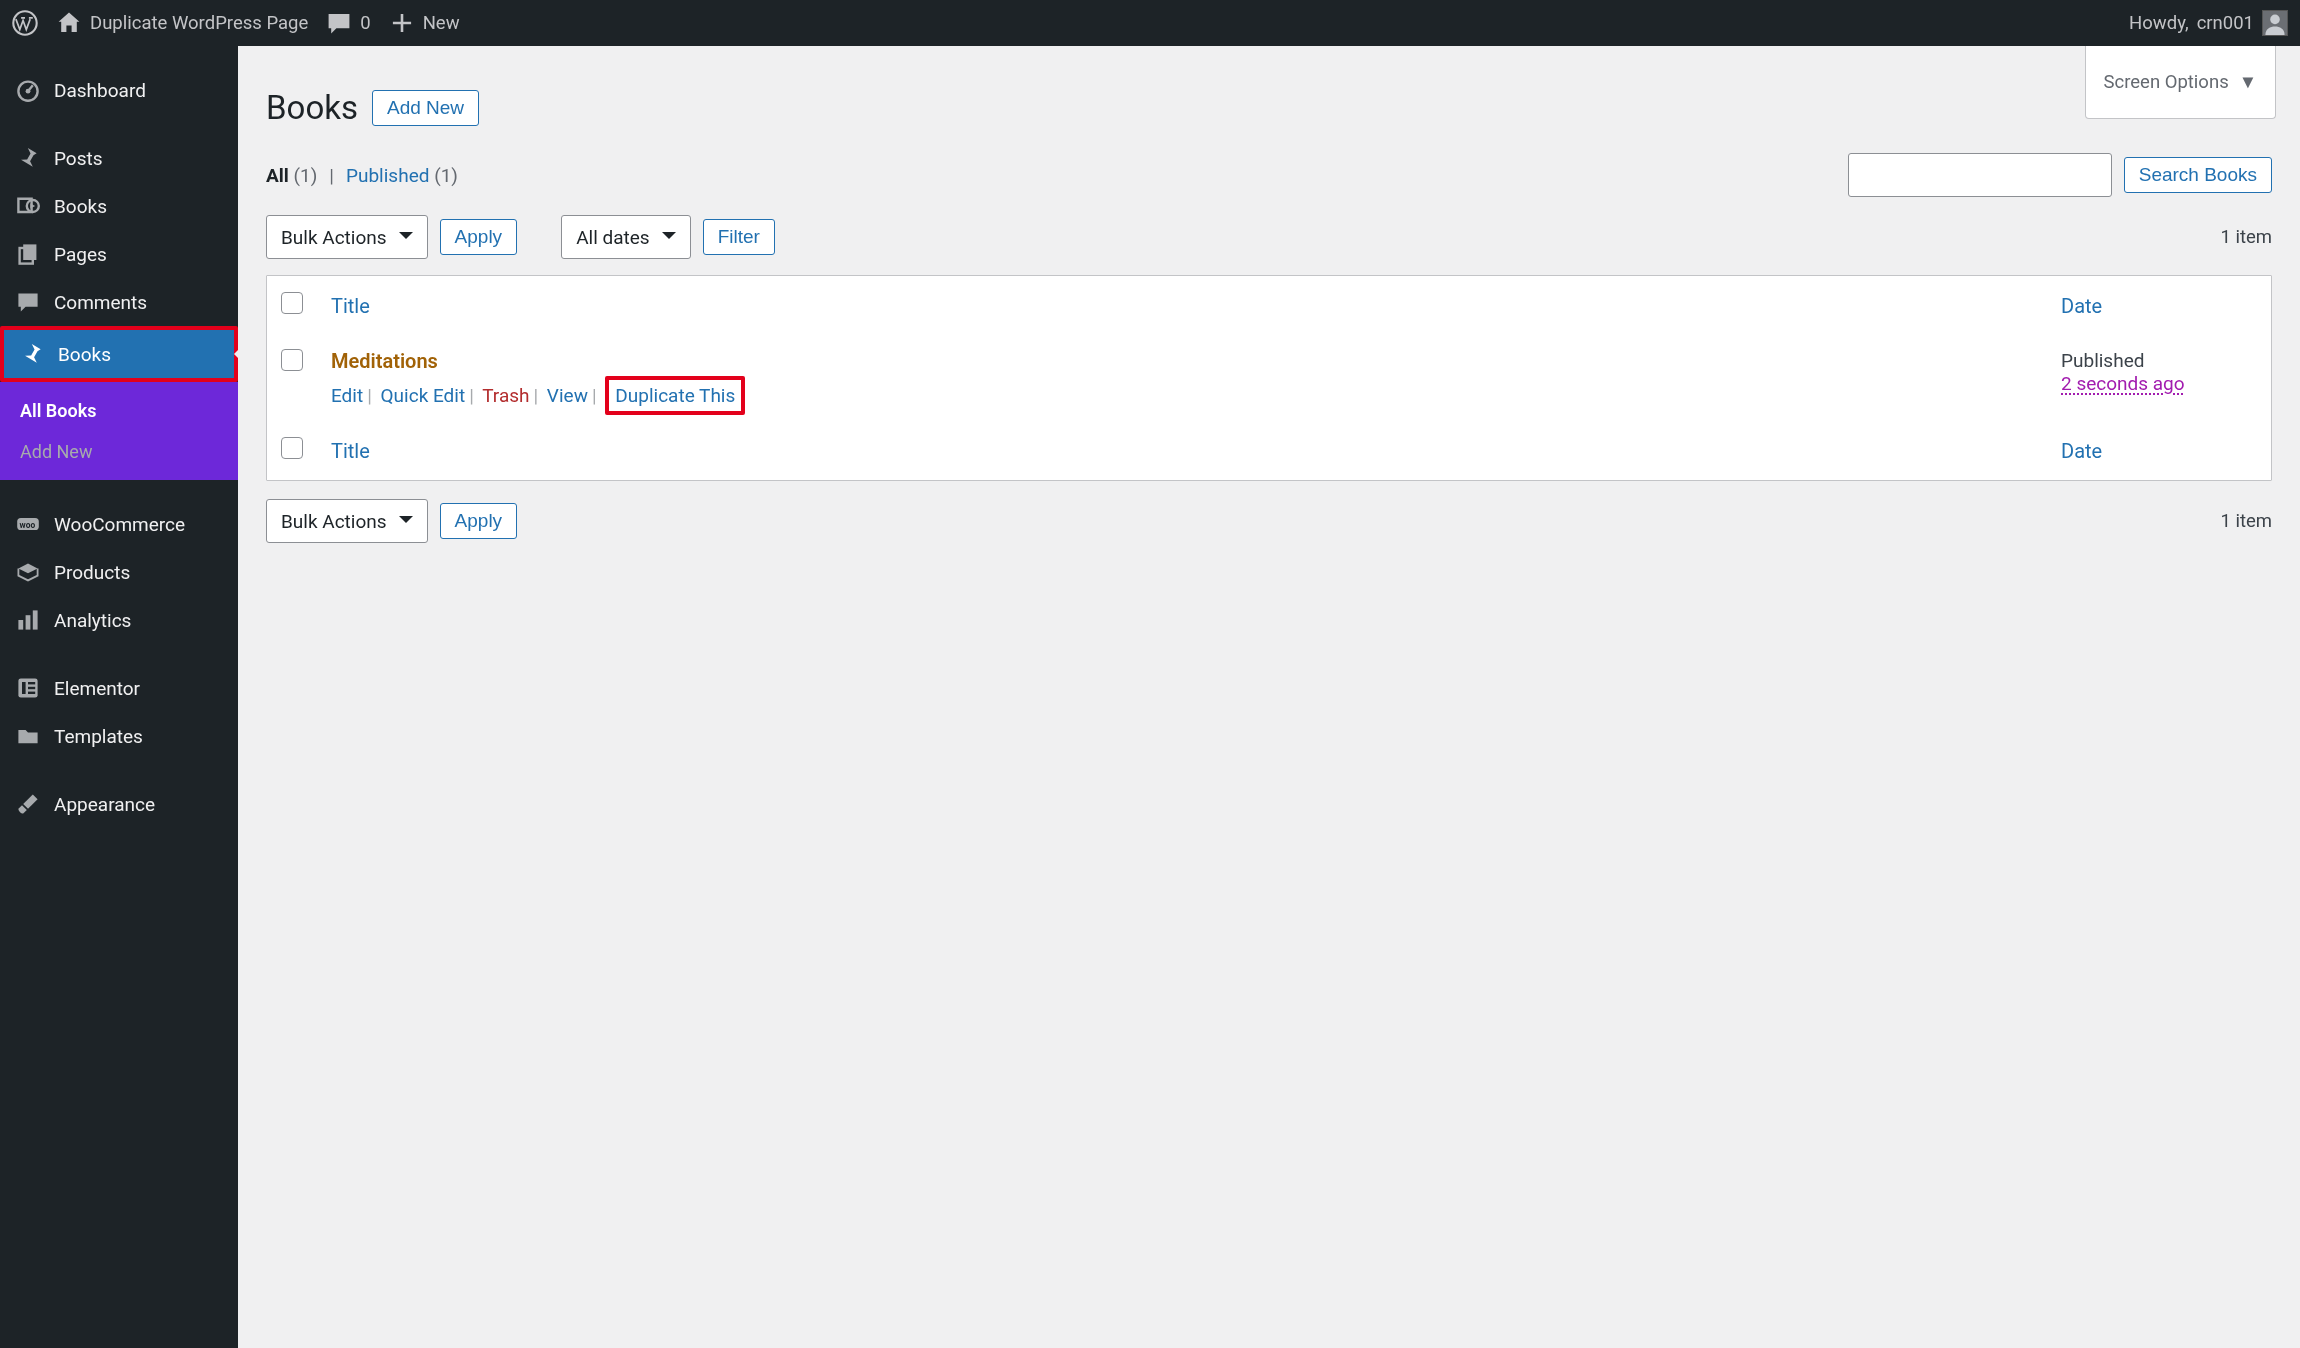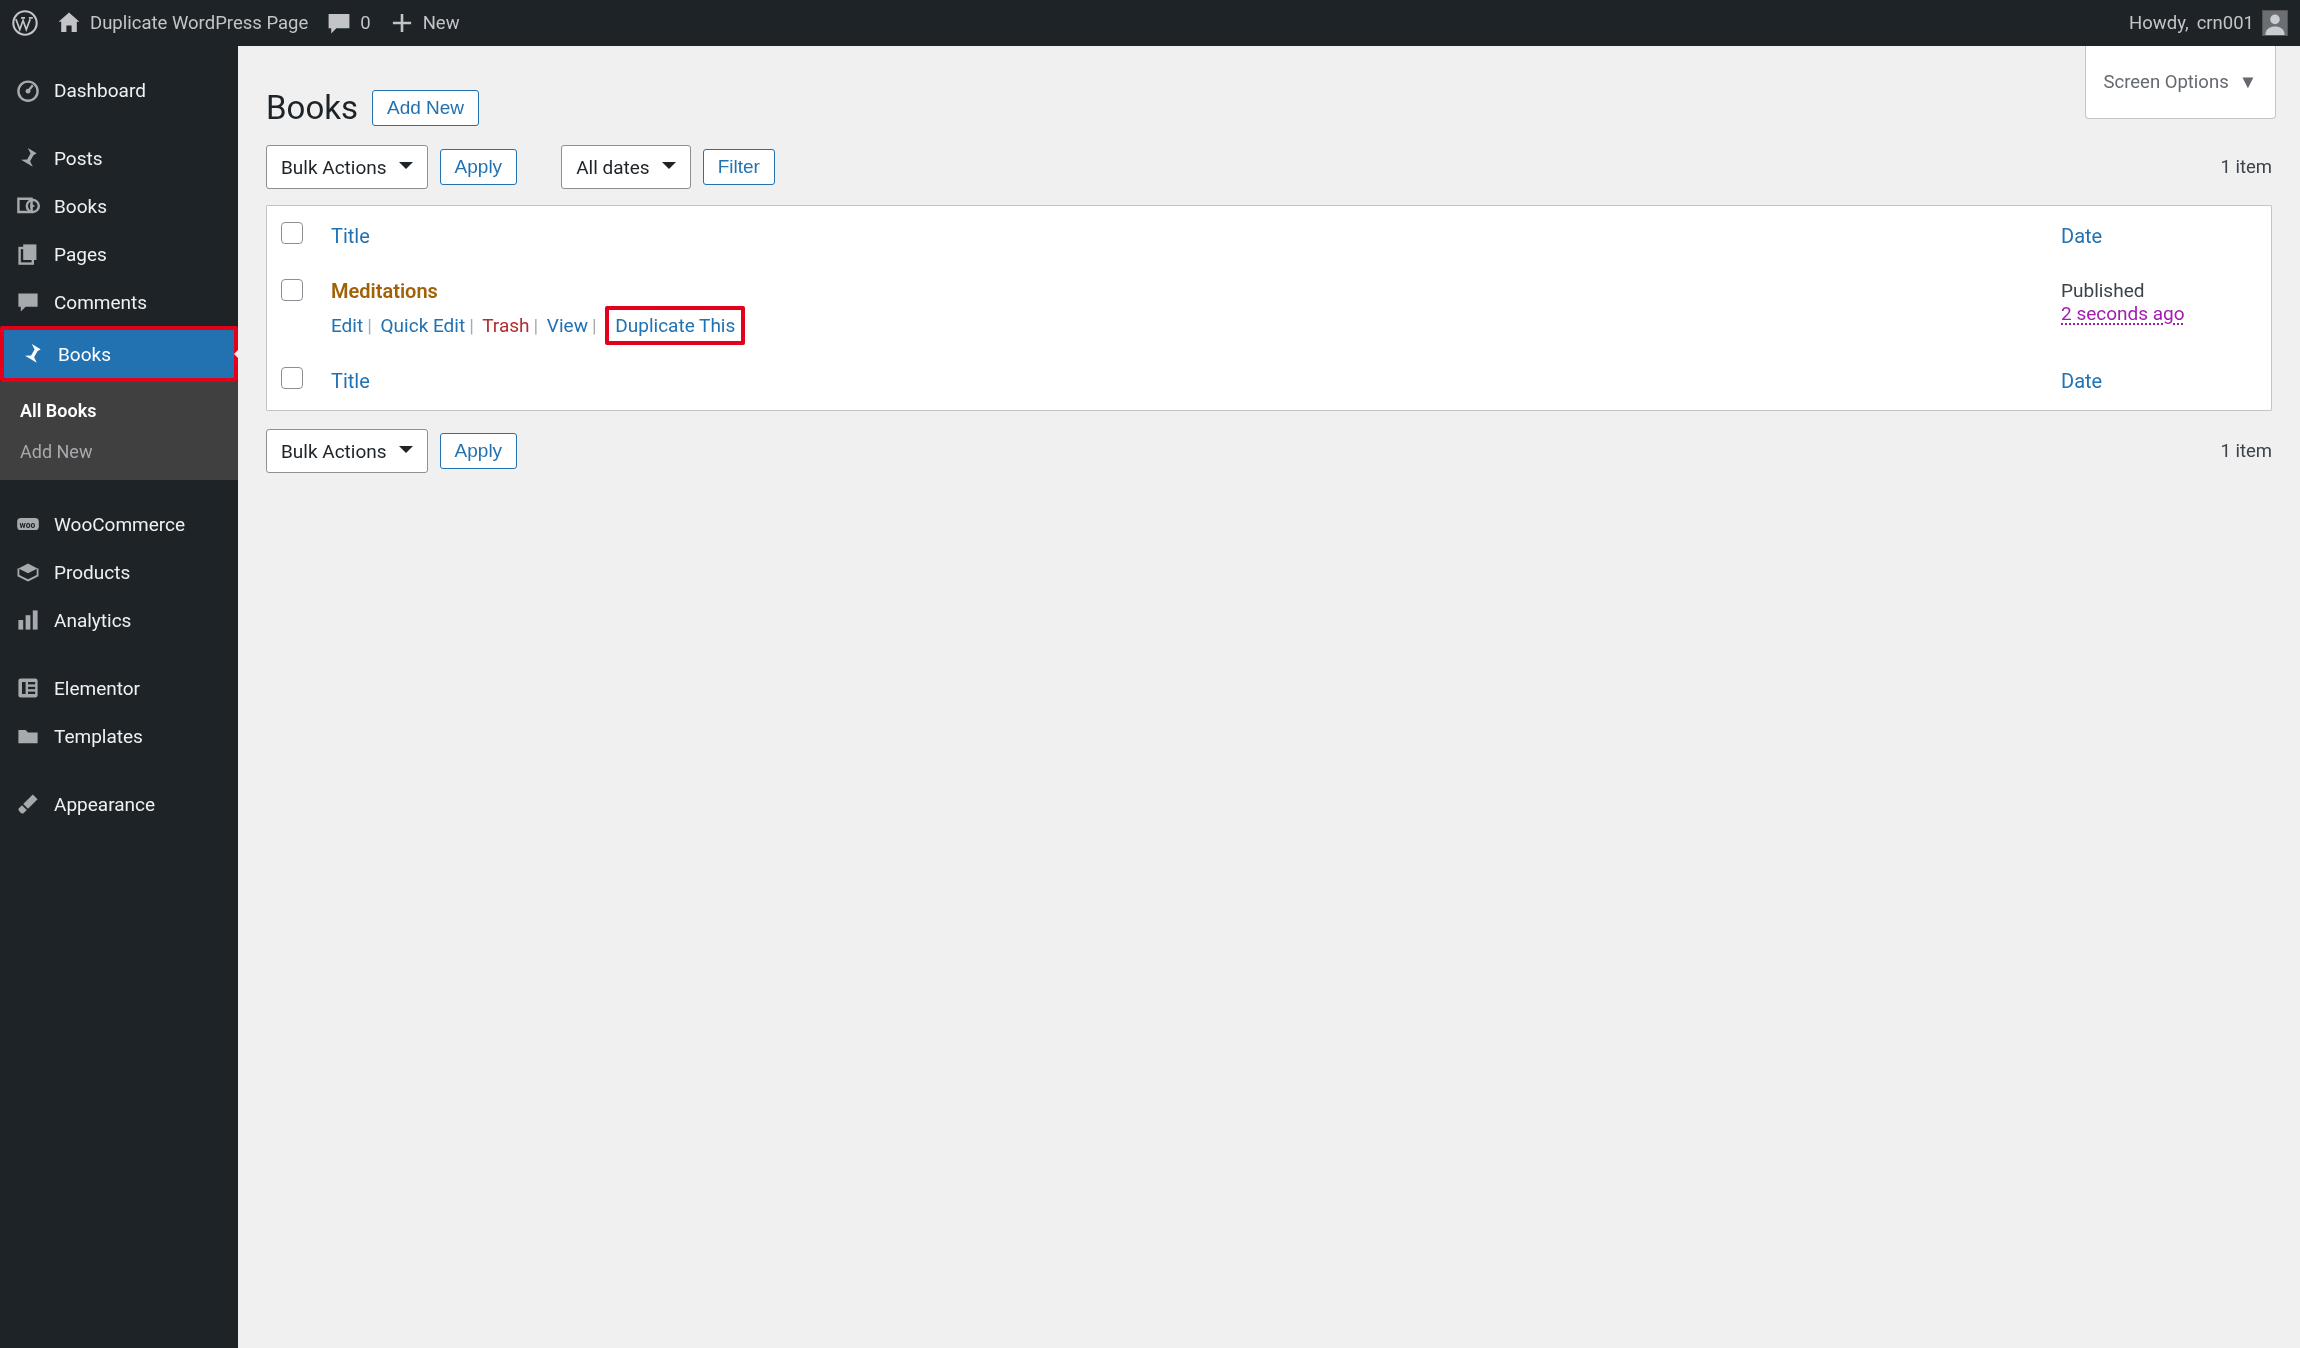--- a/index.html
+++ b/index.html
@@ -48,21 +48,21 @@
     background: #2271b1;
     color: #fff;
     position: relative;
   }
   .menu-item.active .icon { color: #fff; }
   .menu-item.active::after {
     content: "";
     position: absolute; right: -12px; top: 50%; transform: translateY(-50%);
     border: 12px solid transparent; border-right-color: #f0f0f1;
   }
-  .submenu { background: #404040; padding: 8px 0; }
+  .submenu { background: #6d28d9; padding: 8px 0; }
   .submenu-item { padding: 10px 20px; font-size: 18px; color: #a7aaad; cursor:pointer; }
   .submenu-item.current { color: #fff; font-weight: 600; }
   .menu-group-spacer { height: 20px; }
   .highlight-red { border: 4px solid #e3001b; border-radius: 2px; }
 
   
   .content { flex: 1; padding: 12px 28px 40px 28px; position: relative; }
   .screen-options-wrap { position: absolute; right: 24px; top: 0; }
   .screen-options {
     background: #fff; border: 1px solid #c3c4c7; border-top: none;
@@ -311,20 +311,34 @@
         <span>Screen Options</span>
         <span>▼</span>
       </div>
     </div>
 
     <div class="page-title-row">
       <h1 class="page-title">Books</h1>
       <button class="btn-outline">Add New</button>
     </div>
 
+    <div class="filters-row">
+      <span>
+        <b>All</b>
+        <span class="count">(1)</span>
+      </span>
+      <span class="divider-v">|</span>
+      <span>
+        <span class="link">Published</span>
+        <span class="count">(1)</span>
+      </span>
+      <span class="spacer"></span>
+      <input class="search-input" placeholder="" style="">
+      <button class="btn-outline">Search Books</button>
+    </div>
 
     <div class="bulk-row">
       <div class="select">
         <span>Bulk Actions</span>
       </div>
       <button class="btn-outline">Apply</button>
       <div style="width:20px"></div>
       <div class="select">
         <span>All dates</span>
       </div>

